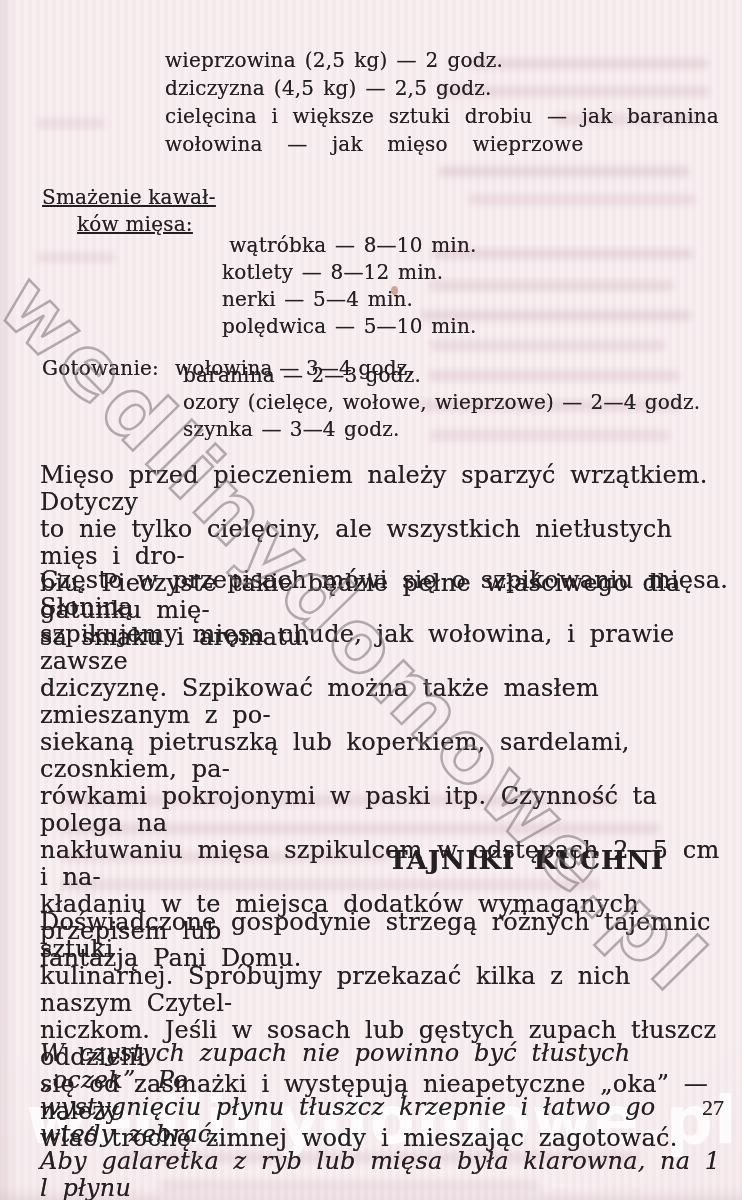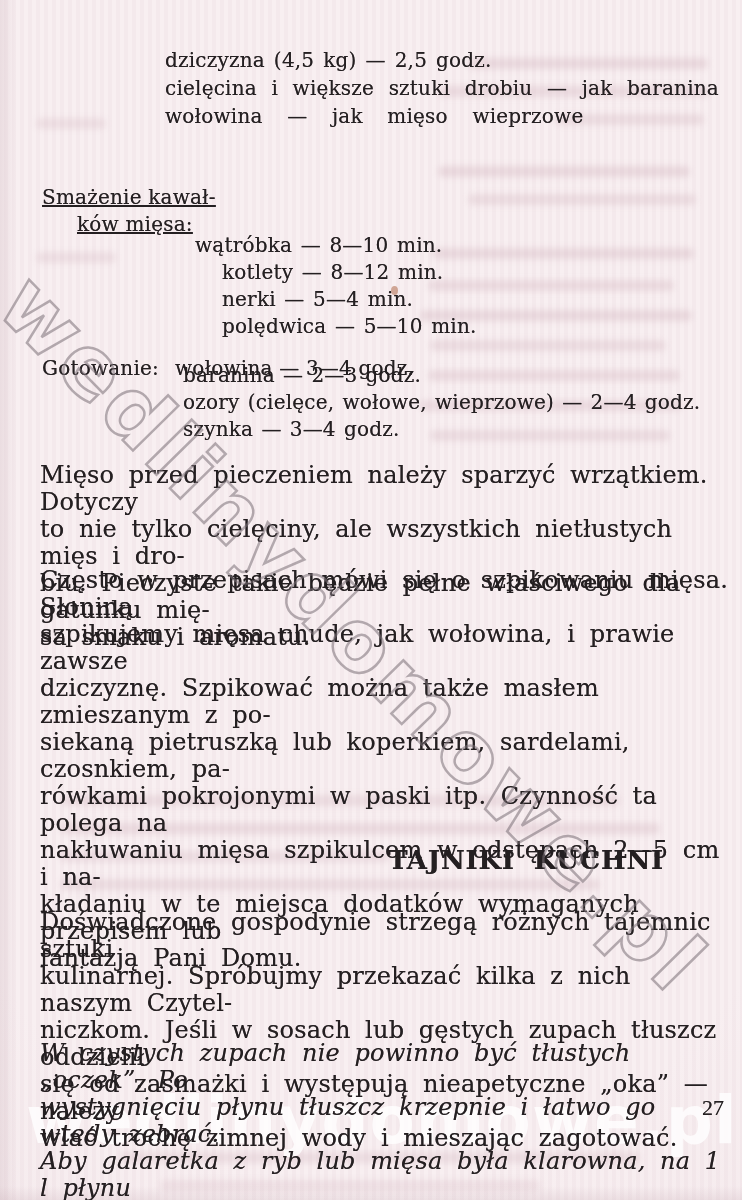--- a/index.html
+++ b/index.html
@@ -24,21 +24,21 @@
 
   
   .txt{position:absolute;z-index:2;font-size:20px;line-height:27px;white-space:nowrap;
     letter-spacing:.2px;text-shadow:0 0 .4px rgba(36,31,33,.7);}
   .roast{left:165px;top:46px;line-height:28px;word-spacing:.12em;}
   .roast .stretch{word-spacing:.4em;}
   .roast .stretch2{word-spacing:.9em;}
   .frylabel{left:42px;top:184px;text-decoration:underline;}
   .frylabel .cont{margin-left:35px;}
   .frylist{left:222px;top:232px;word-spacing:.1em;}
-  .frylist .outdent{margin-left:-27px;}
+  .frylist .outdent{margin-left:-27px;text-align:right;}
   .boilrow{left:42px;top:355px;}
   .boilrow .lbl{display:inline-block;width:133px;}
   .boillist{left:183px;top:362px;word-spacing:.08em;}
 
   .para{position:absolute;z-index:2;left:40px;width:692px;font-size:24px;line-height:27px;
     white-space:pre-line;word-spacing:.28em;letter-spacing:.2px;
     text-shadow:0 0 .4px rgba(36,31,33,.7);}
   .p1{top:462px;}
   .p2{top:567px;}
   .p3{top:909px;}
@@ -87,20 +87,21 @@
     <i class="ghost" style="left:60px;top:823px;width:600px;opacity:.28"></i>
     <i class="ghost" style="left:60px;top:851px;width:330px;opacity:.24"></i>
     <i class="ghost" style="left:60px;top:879px;width:540px;opacity:.26"></i>
     <i class="ghost" style="left:120px;top:1152px;width:520px;opacity:.24"></i>
     <i class="ghost" style="left:160px;top:1180px;width:380px;opacity:.20"></i>
   </div>
 
   <span class="abs speck"></span>
 
   <div class="txt roast">
+    <div>wieprzowina (2,5 kg) — 2 godz.</div>
     <div>dziczyzna (4,5 kg) — 2,5 godz.</div>
     <div class="stretch">cielęcina i większe sztuki drobiu — jak baranina</div>
     <div class="stretch2">wołowina — jak mięso wieprzowe</div>
   </div>
 
   <div class="txt frylabel">
     <div>Smażenie kawał-</div>
     <div class="cont">ków mięsa:</div>
   </div>
 

